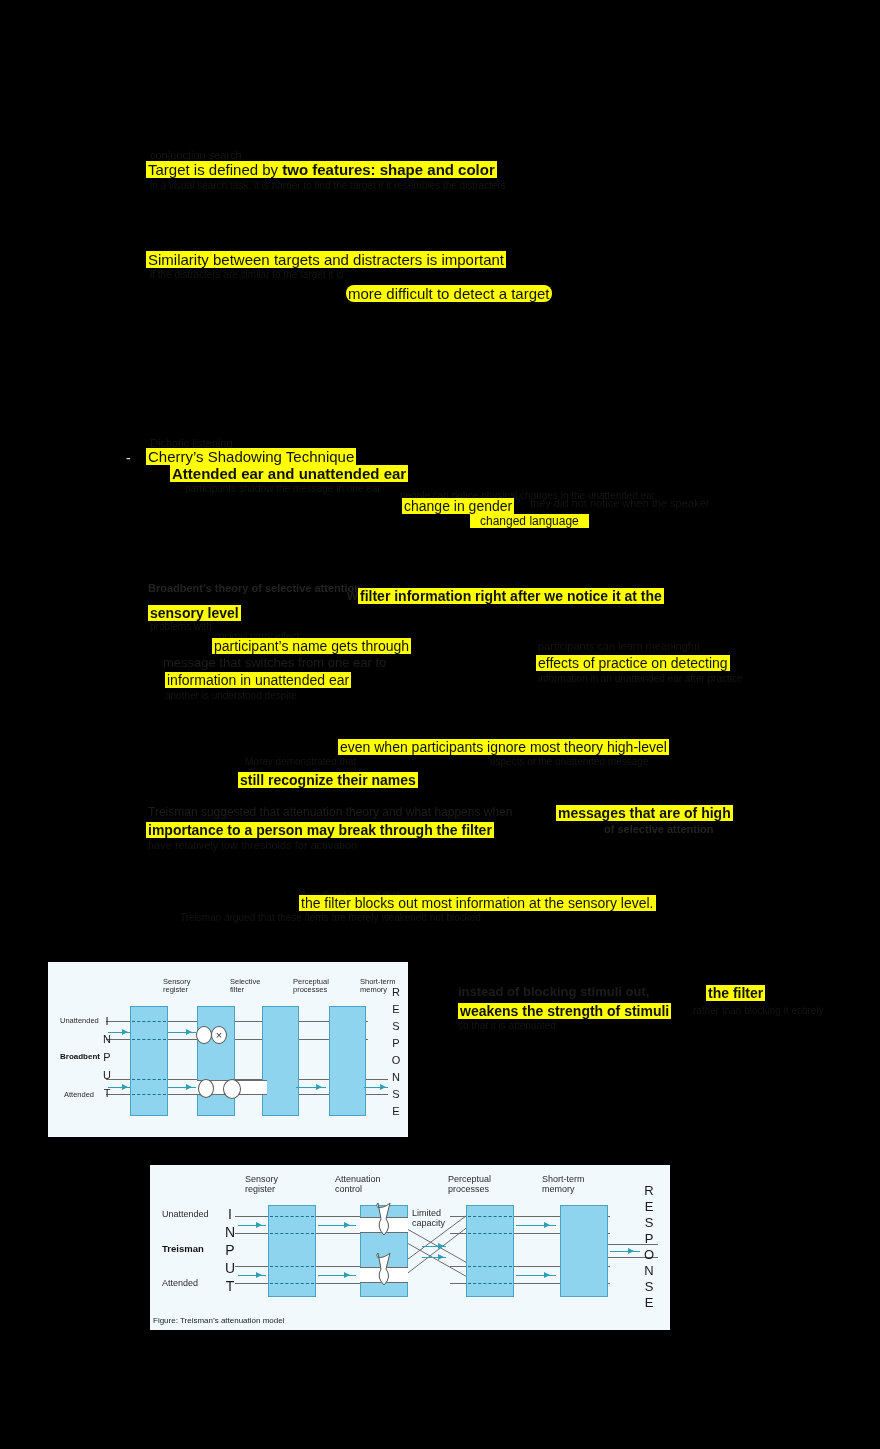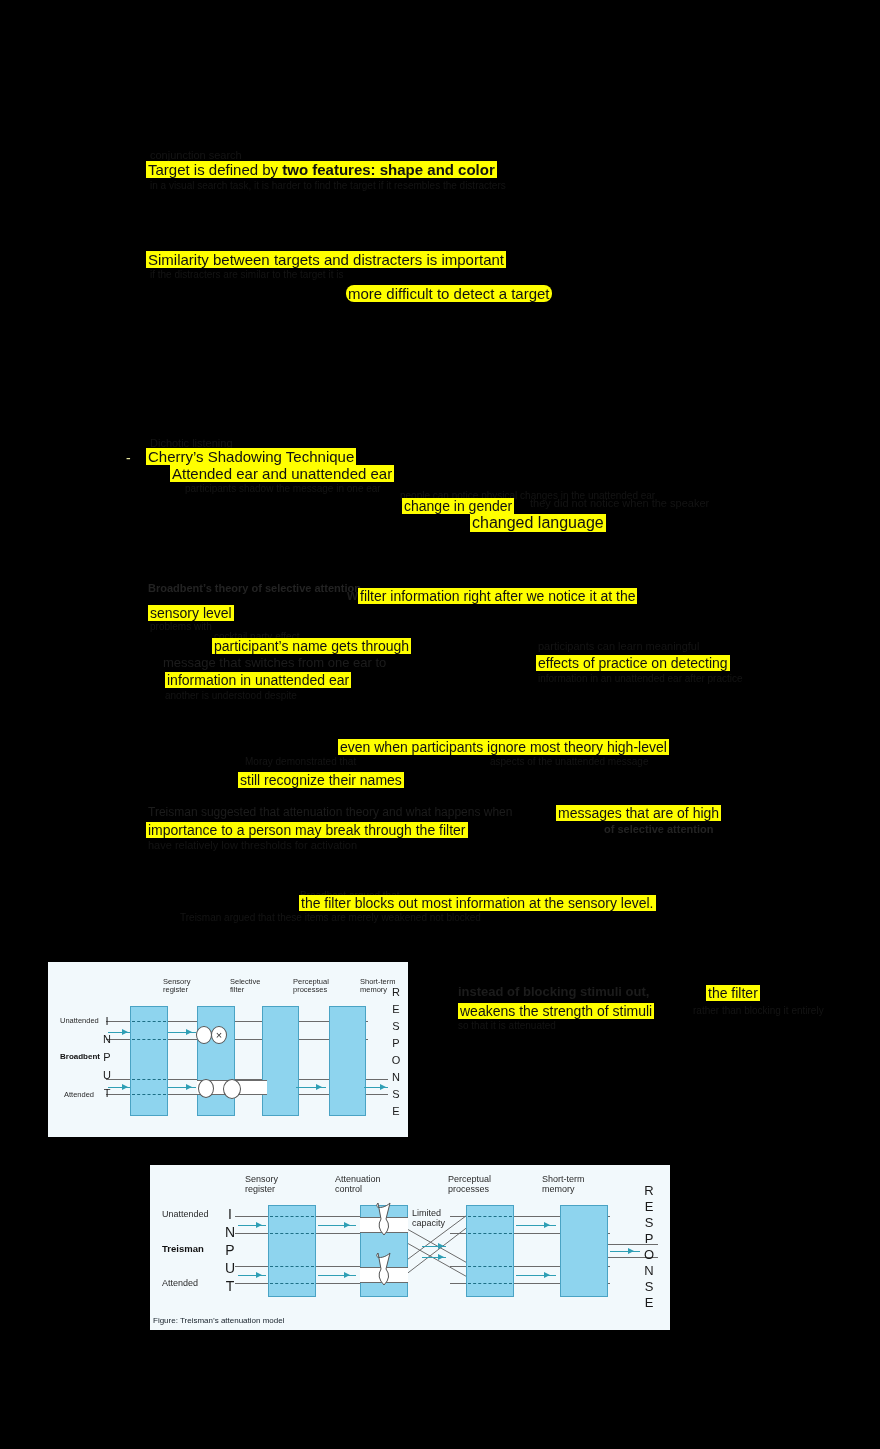--- a/index.html
+++ b/index.html
@@ -6,21 +6,21 @@
   body{
     width:880px;height:1449px;position:relative;overflow:hidden;
     font-family:"Liberation Sans","DejaVu Sans",sans-serif;
     background:#000;color:#0a0a0a;
   }
   .page{position:absolute;left:0;top:0;width:880px;height:1449px;}
 
   
   .run{position:absolute;white-space:nowrap;line-height:1.02;text-align:center;}
   .hl{background:#ffff00;color:#111;}
-  .hl.b{font-weight:normal;}
+  .hl.b{font-weight:bold;}
   
   .dim{color:#1c1c1c;white-space:nowrap;position:absolute;line-height:1.02;}
   .dim.b{font-weight:bold;color:#232323;}
   .dim.faint{color:#141414;}
 
   .bullet{position:absolute;color:#6f7b18;font-size:13px;line-height:1;}
   .dash{position:absolute;color:#e8e8a0;font-size:14px;line-height:1;}
 
   
   .diagram{position:absolute;background:#f2f9fc;overflow:hidden;}
@@ -62,21 +62,21 @@
 
   <span class="dim faint" style="left:150px;top:438px;font-size:11px;">Dichotic listening</span>
   <span class="dash" style="left:126px;top:451px;">-</span>
   <span class="run hl" style="left:146px;top:448px;font-size:15px;padding:1px 2px;">Cherry’s Shadowing Technique</span>
   <span class="run hl b" style="left:170px;top:465px;font-size:15px;padding:1px 2px;">Attended  ear  and  unattended  ear</span>
   <span class="dim faint" style="left:185px;top:484px;font-size:10px;">participants shadow the message in one ear</span>
 
   <span class="dim faint" style="left:400px;top:491px;font-size:10px;">people can notice physical changes in the unattended ear</span>
   <span class="run hl" style="left:402px;top:498px;font-size:14px;padding:1px 2px;">change in gender</span>
   <span class="dim faint" style="left:530px;top:498px;font-size:11px;">they did not notice when the speaker</span>
-  <span class="run hl" style="left:470px;top:514px;font-size:16px;padding:1px 2px;">changed  language</span>
+  <span class="run hl" style="left:470px;top:514px;font-size:12px;padding:1px 10px;">changed  language</span>
 
   <span class="dim b" style="left:148px;top:583px;font-size:11px;">Broadbent’s theory of selective attention</span>
   <span class="dim" style="left:347px;top:588px;font-size:14px;font-weight:bold;">we</span>
   <span class="run hl b" style="left:358px;top:588px;font-size:14px;padding:1px 2px;">filter  information  right  after  we  notice  it  at  the</span>
   <span class="run hl b" style="left:148px;top:605px;font-size:14px;padding:1px 2px;">sensory level</span>
   <span class="dim faint" style="left:150px;top:622px;font-size:10px;">problems with</span>
 
   <span class="dim faint" style="left:214px;top:632px;font-size:10px;">cocktail party effect</span>
   <span class="run hl" style="left:212px;top:638px;font-size:14px;padding:1px 2px;">participant’s   name   gets   through</span>
   <span class="dim" style="left:163px;top:656px;font-size:13px;">message that switches from one ear to</span>

